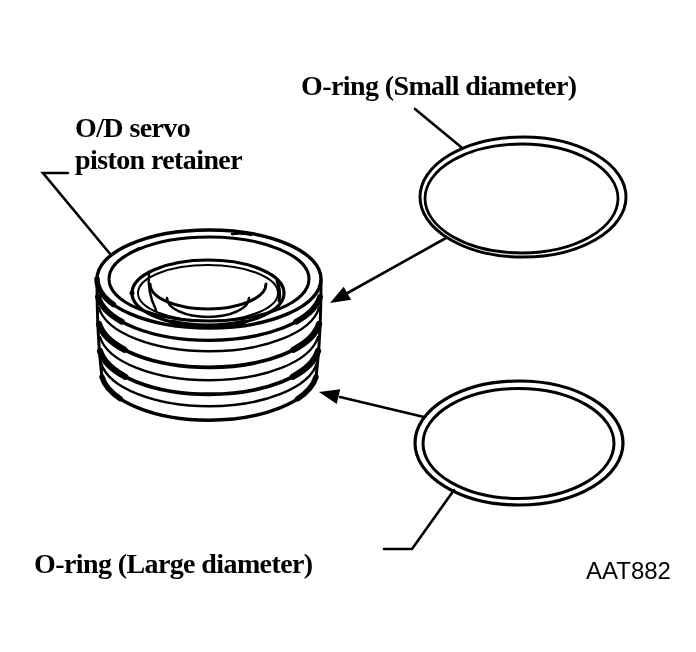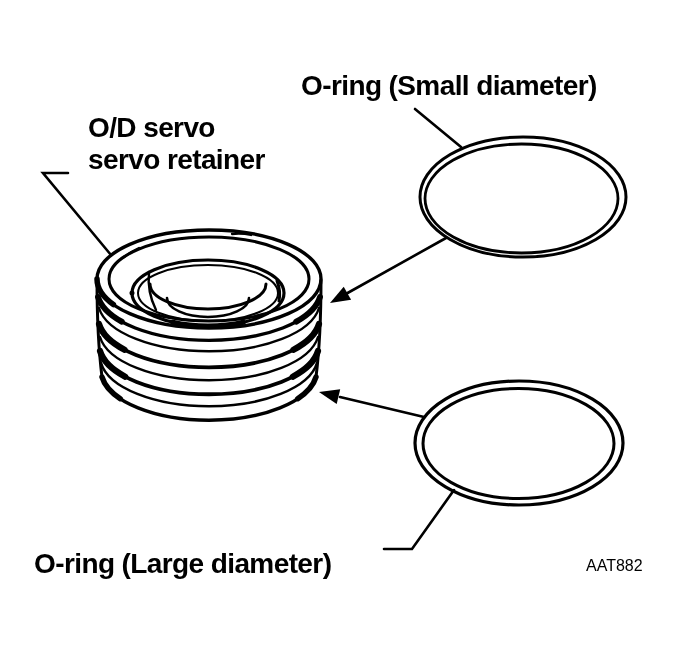--- a/index.html
+++ b/index.html
@@ -14,30 +14,31 @@
   }
   .artwork { position:absolute; inset:0; color:var(--ink); }
   .label {
     position:absolute;
     font-weight:700;
     font-size:28px;
     letter-spacing:-0.6px;
     line-height:32px;
     white-space:nowrap;
     color:var(--ink);
+    font-family:Liberation Serif, serif;
   }
   .label-small    { left:301px; top:70px;  }
-  .label-retainer { left:88px;  top:112px; }
+  .label-retainer { left:75px;  top:112px; }
   .label-retainer span { display:block; }
   .label-large    { left:34px;  top:548px; }
   .figcode {
     position:absolute;
     left:586px; top:557px;
     font-weight:400;
-    font-size:16px;
+    font-size:24px;
     letter-spacing:0;
     color:var(--ink);
     white-space:nowrap;
   }
 </style>
 </head>
 <body>
 
 <div class="stage">
 
@@ -109,19 +110,19 @@
     <g>
       <path d="M 424 417 L 340 397" stroke-width="2.6"></path>
       <polygon points="319,392 340.2,389.3 336.7,403.9" fill="currentColor" stroke="none"></polygon>
     </g>
   </svg>
 
   <div class="label label-small">O-ring (Small diameter)</div>
 
   <div class="label label-retainer">
     <span>O/D servo</span>
-    <span>servo retainer</span>
+    <span>piston retainer</span>
   </div>
 
   <div class="label label-large">O-ring (Large diameter)</div>
 
   <div class="figcode">AAT882</div>
 </div>
 
 </body></html>

